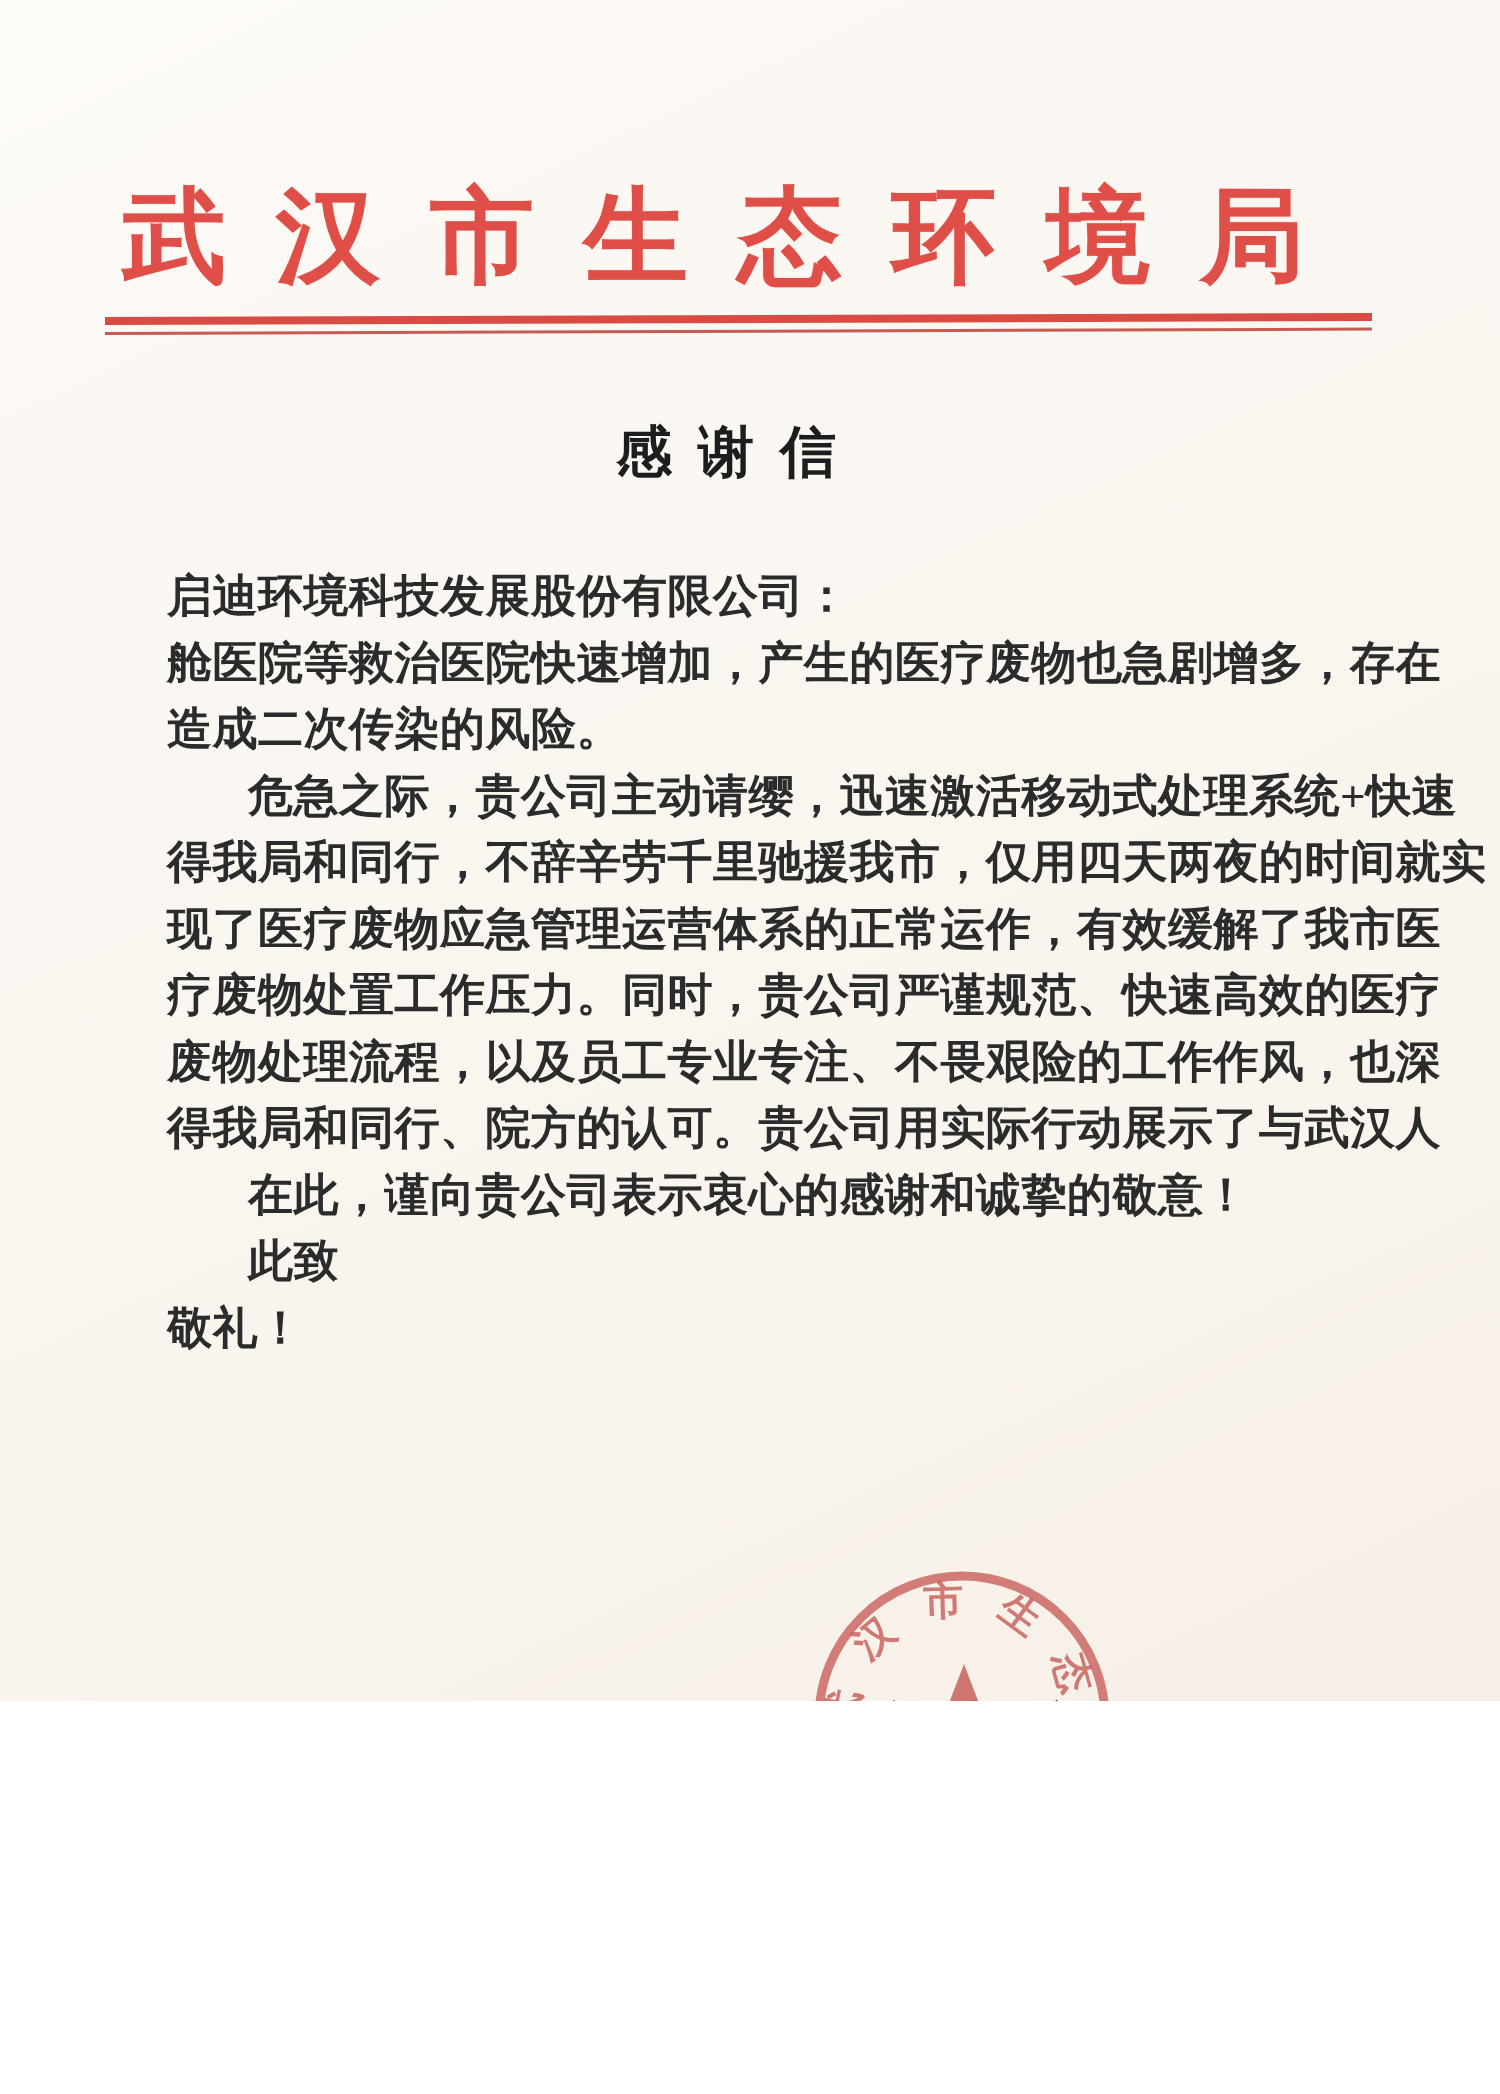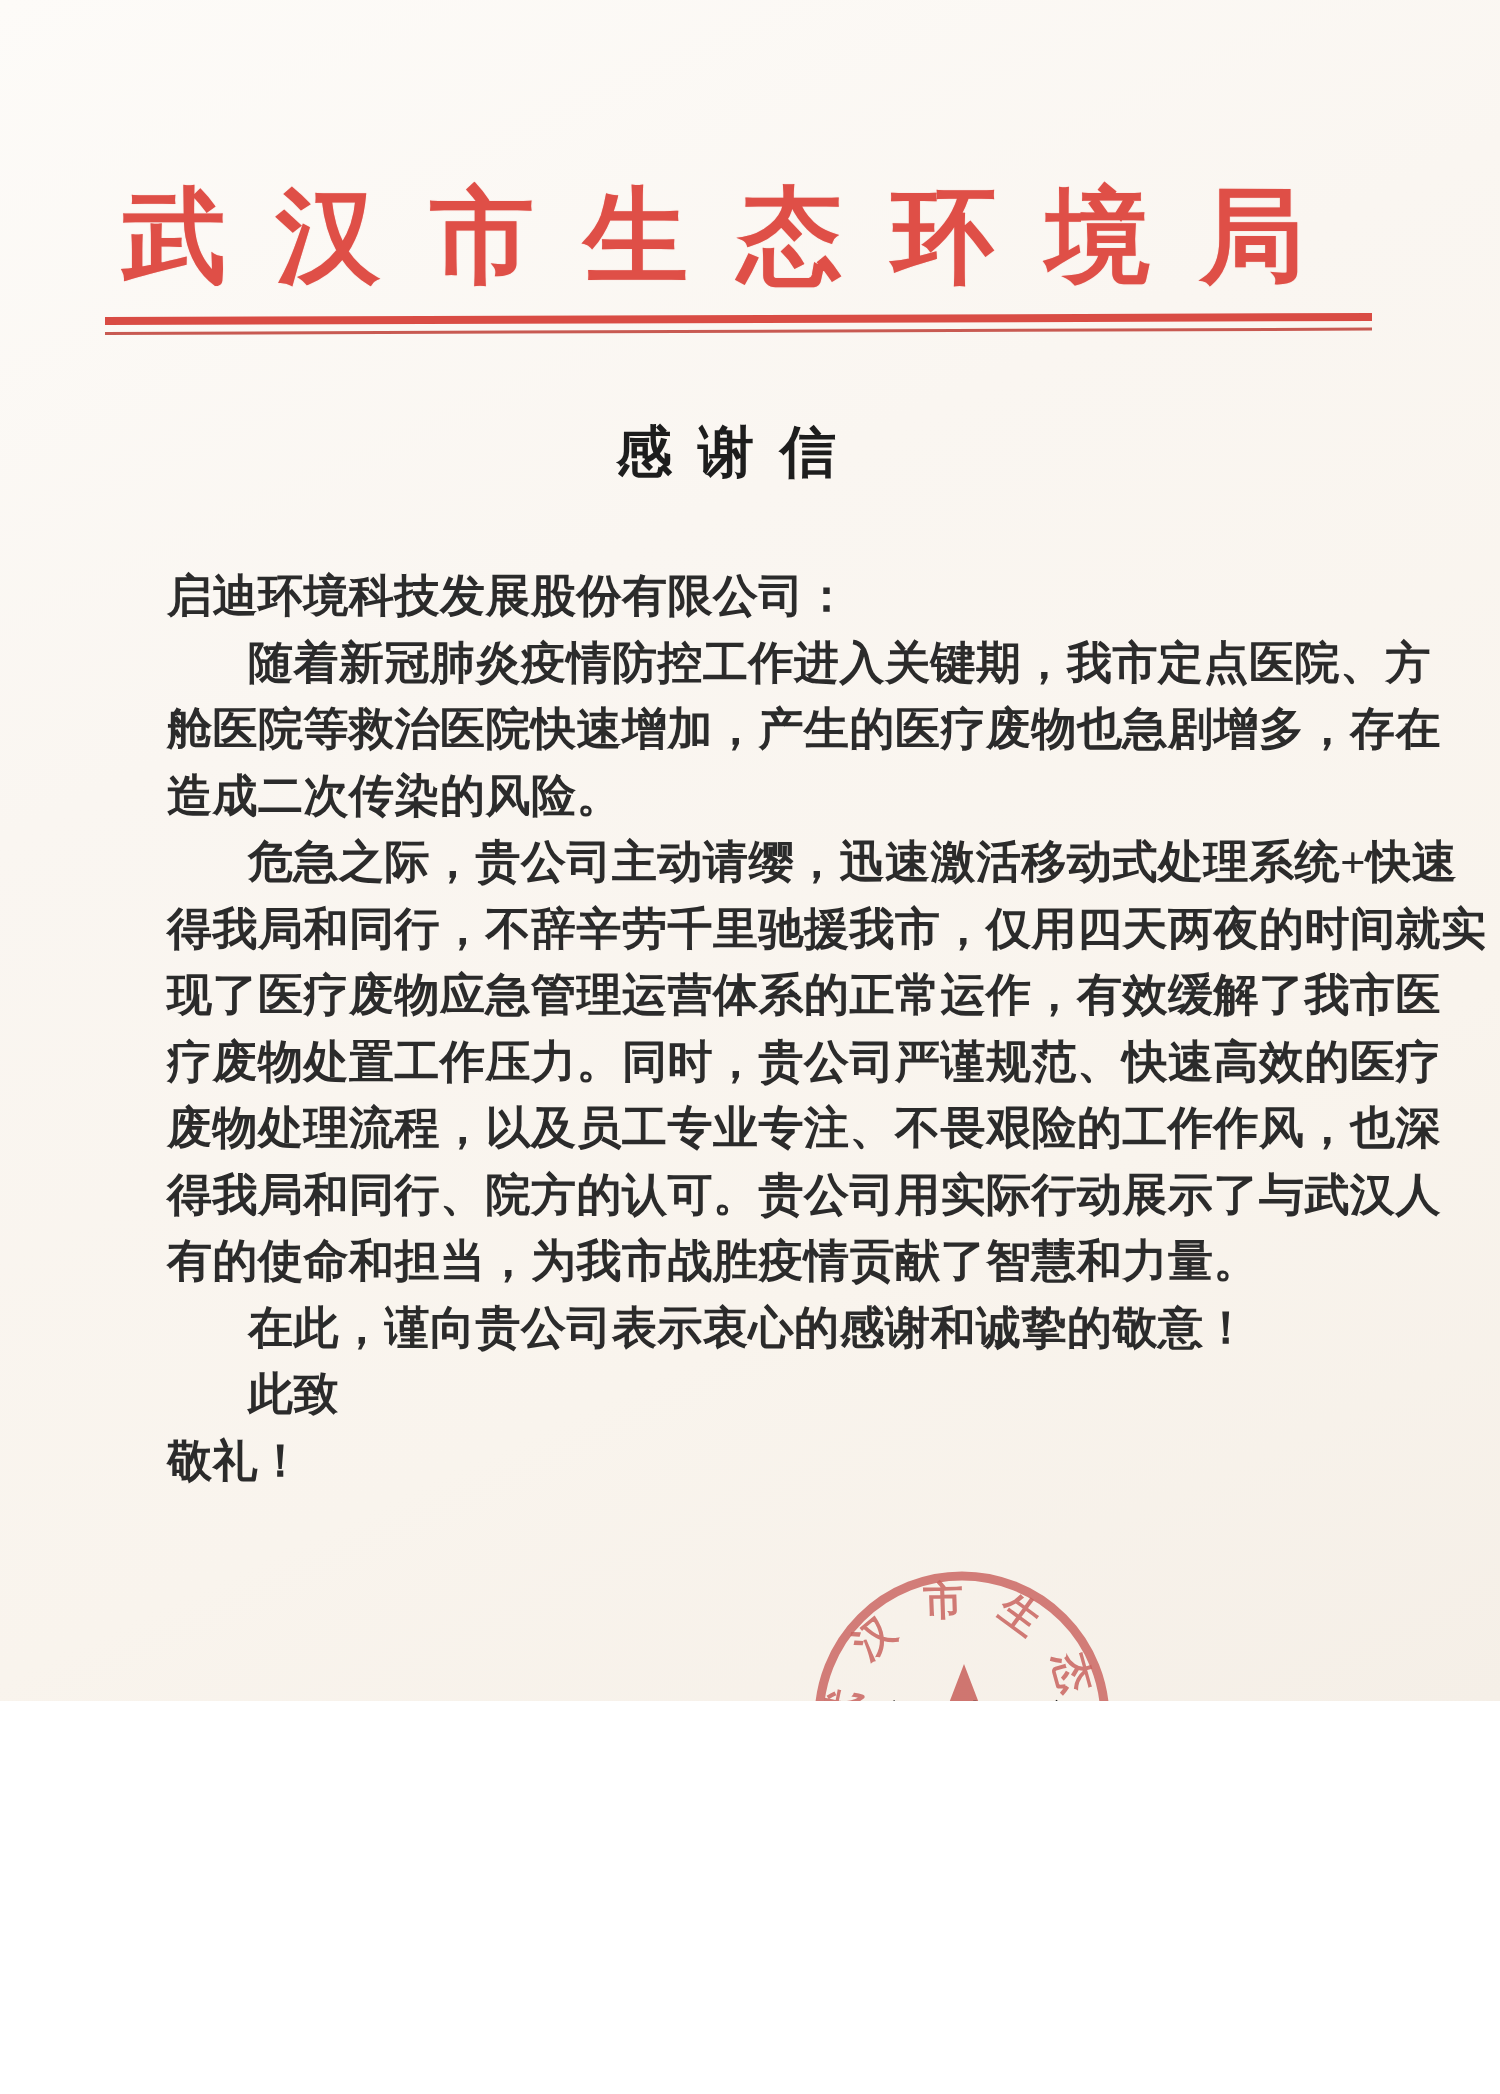--- a/index.html
+++ b/index.html
@@ -56,30 +56,28 @@
 <div class="page">
 
   <div class="org-title">武汉市生态环境局</div>
   <div class="rule hdr-thick"></div>
   <div class="rule hdr-thin"></div>
 
   <div class="letter-title">感谢信</div>
 
   <div class="body-block">
     <div class="bline">启迪环境科技发展股份有限公司：</div>
-    <div class="bline indent">随着新冠肺炎疫情防控工作进入关键期，我市定点医院、方</div>
     <div class="bline">舱医院等救治医院快速增加，产生的医疗废物也急剧增多，存在</div>
     <div class="bline">造成二次传染的风险。</div>
     <div class="bline indent">危急之际，贵公司主动请缨，迅速激活移动式处理系统+快速</div>
     <div class="bline">得我局和同行，不辞辛劳千里驰援我市，仅用四天两夜的时间就实</div>
     <div class="bline">现了医疗废物应急管理运营体系的正常运作，有效缓解了我市医</div>
     <div class="bline">疗废物处置工作压力。同时，贵公司严谨规范、快速高效的医疗</div>
     <div class="bline">废物处理流程，以及员工专业专注、不畏艰险的工作作风，也深</div>
     <div class="bline">得我局和同行、院方的认可。贵公司用实际行动展示了与武汉人</div>
-    <div class="bline">有的使命和担当，为我市战胜疫情贡献了智慧和力量。</div>
     <div class="bline indent">在此，谨向贵公司表示衷心的感谢和诚挚的敬意！</div>
     <div class="bline indent">此致</div>
     <div class="bline">敬礼！</div>
   </div>
 
   <svg class="seal" width="304" height="314" viewBox="0 0 304 314">
     <defs>
       <path id="arcTop" d="M 48.6 182 A 105 105 0 1 1 251.4 182"></path>
       <path id="arcBot" d="M 53.3 222.7 A 118 118 0 0 0 246.7 222.7"></path>
     </defs>

